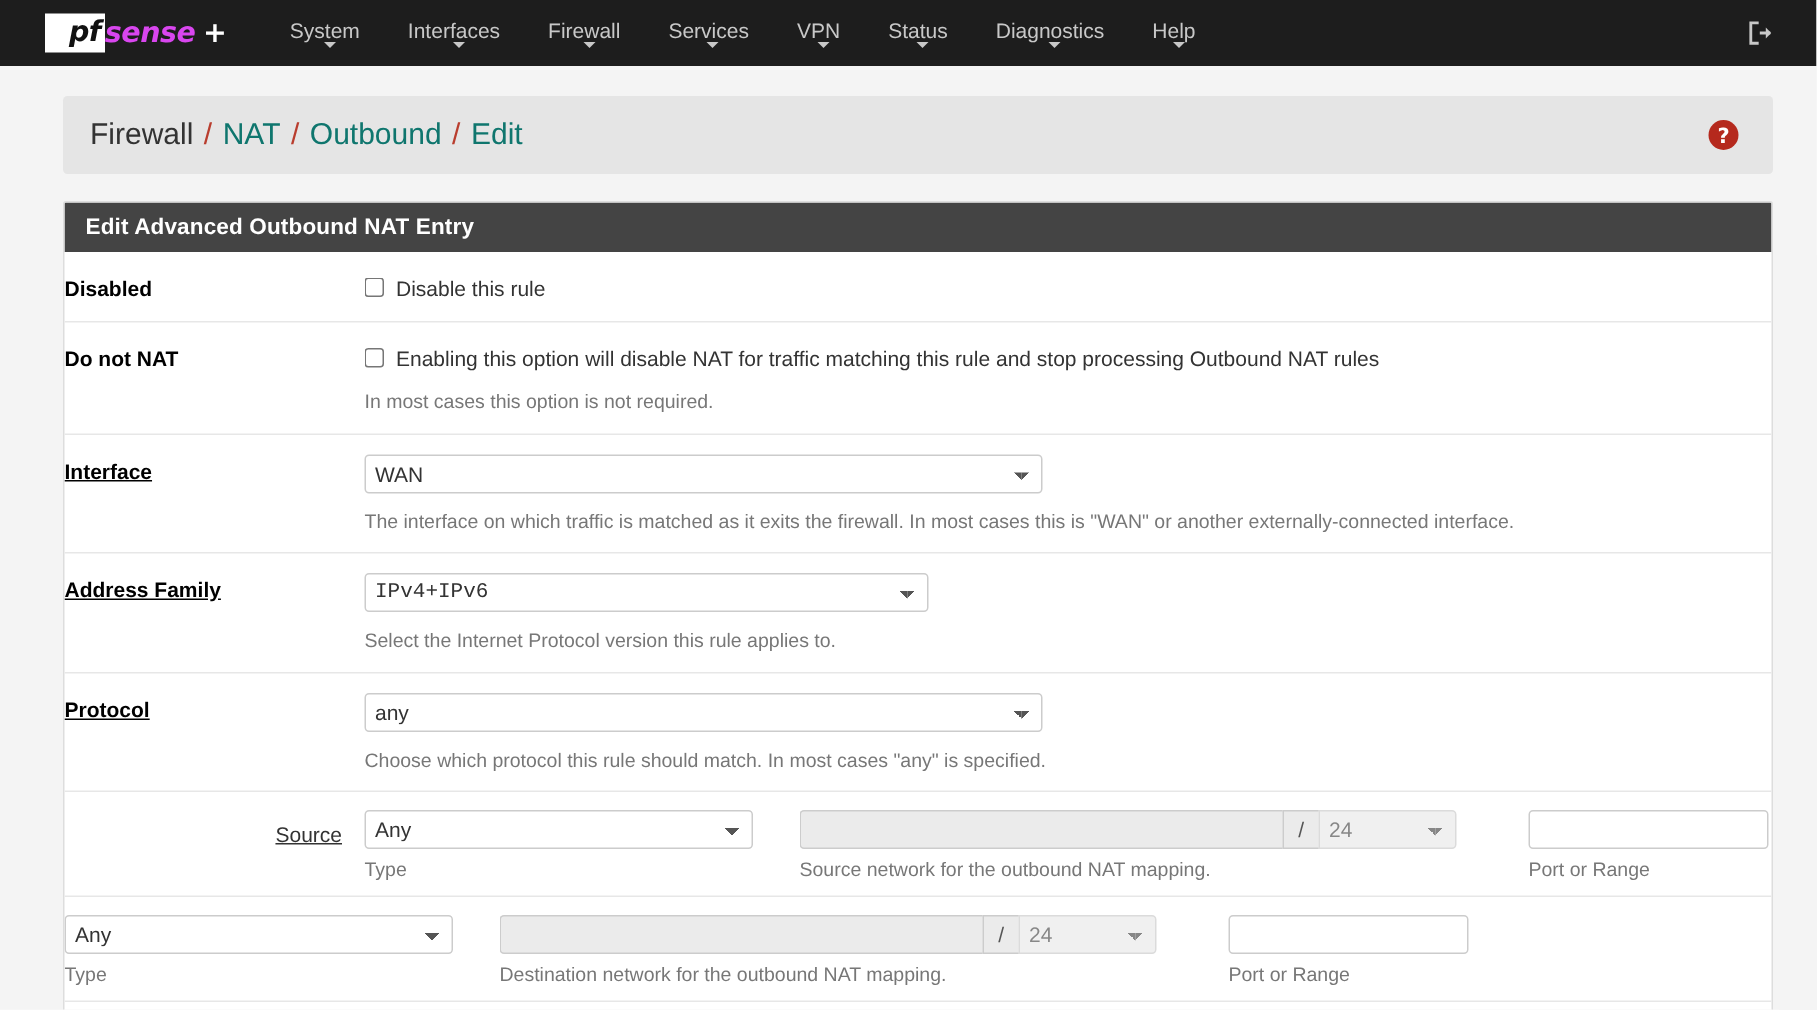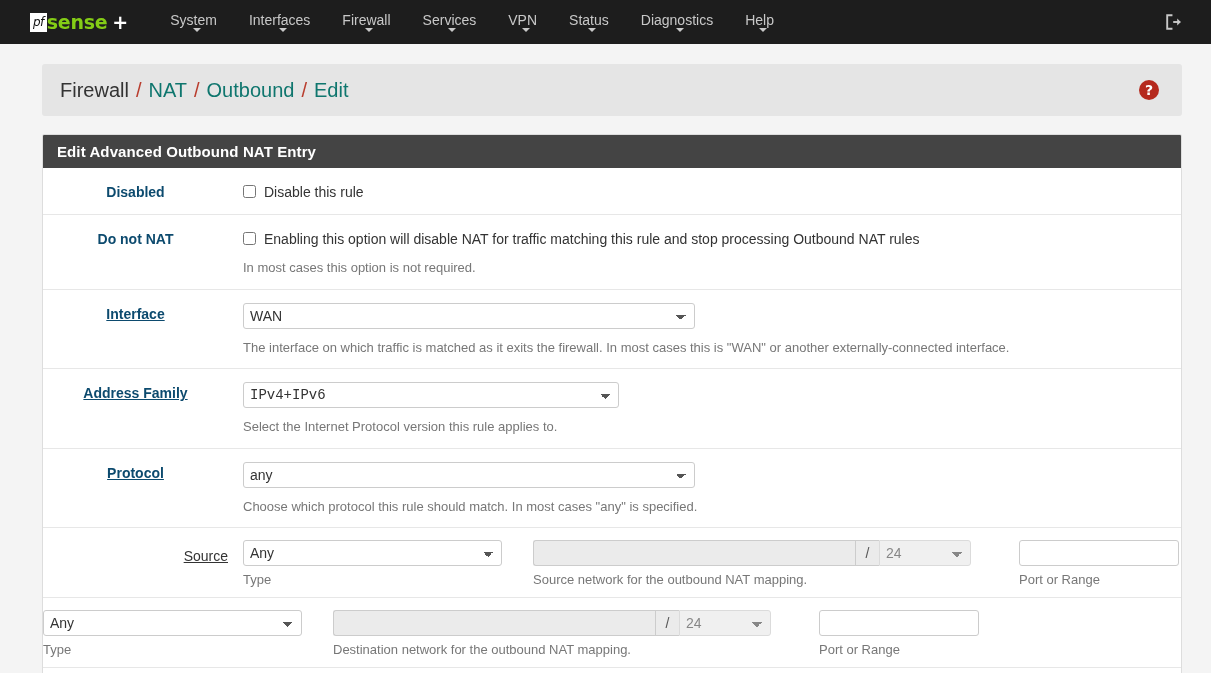--- a/index.html
+++ b/index.html
@@ -22,34 +22,35 @@
   }
   .brand {
     display: flex;
     align-items: center;
     margin-right: 26px;
     user-select: none;
   }
   .brand-pf {
     background: #ffffff;
     color: #111111;
-    font-weight: normal;
+    font-weight: bold;
     font-style: italic;
-    font-size: 12px;
+    font-size: 19px;
     line-height: 1;
-    padding: 3px 3px 4px 3px;
+    padding: 3px 3px 4px 16px;
     letter-spacing: -0.5px;
     font-family: "DejaVu Sans", sans-serif;
   }
   .brand-sense {
-    color: #84cc16;
+    color: #d946ef;
     font-weight: bold;
     font-size: 19px;
     letter-spacing: -0.3px;
     font-family: "DejaVu Sans", sans-serif;
+    font-style: italic;
   }
   .brand-plus {
     color: #ffffff;
     font-weight: bold;
     font-size: 19px;
     margin-left: 5px;
     font-family: "DejaVu Sans", sans-serif;
   }
   .nav-items { display: flex; align-items: center; }
   .nav-item {
@@ -119,25 +120,25 @@
   .form-row {
     display: flex;
     border-bottom: 1px solid #e7e7e7;
     padding: 13px 0 12px 0;
     align-items: flex-start;
   }
   .form-row:last-child { border-bottom: none; }
   .lbl-col {
     width: 200px;
     flex: 0 0 200px;
-    text-align: center;
+    text-align: left;
     padding: 3px 15px 0 0;
     font-size: 14px;
     font-weight: bold;
-    color: #0c4a6e;
+    color: #000000;
   }
   .lbl-link {
     text-decoration: underline;
     cursor: pointer;
   }
   .ctl-col { flex: 1 1 auto; padding-right: 14px; }
 
   .checkline {
     display: flex;
     align-items: center;

